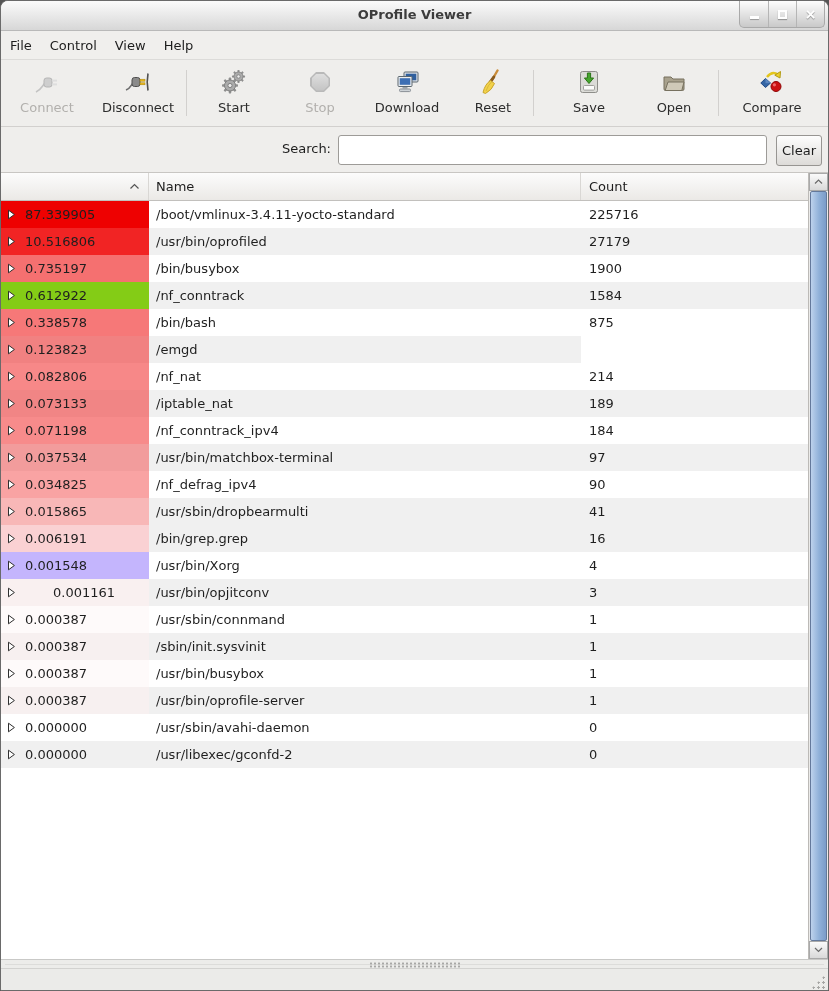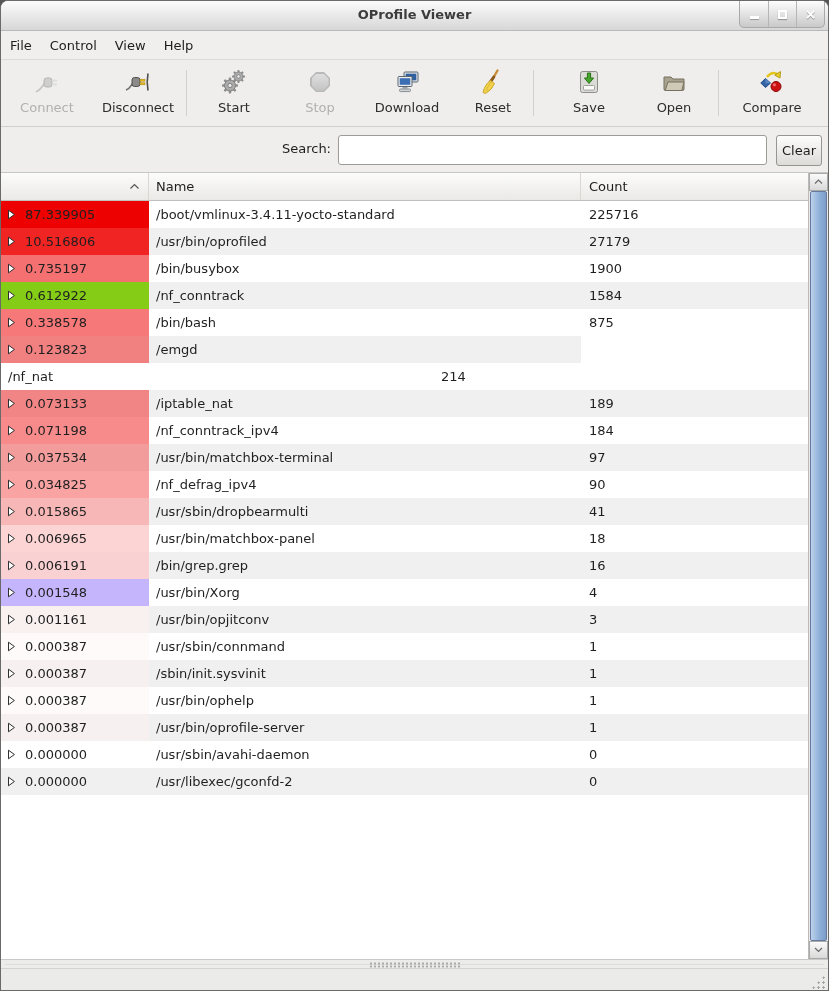--- a/index.html
+++ b/index.html
@@ -330,20 +330,26 @@
           <div class="row alt">
     <div class="cell cell-pct" style="background-color: rgb(241, 129, 129);">
       <svg width="9" height="11" viewBox="0 0 9 11">
         <path d="M1.5 1.2 L7.4 5.5 L1.5 9.8 Z" fill="#ffffff" stroke="#2e2e2e" stroke-width="1" stroke-linejoin="round"></path>
       </svg>
       <span class="pct-text">0.123823</span>
     </div>
     <div class="cell cell-name">/emgd</div>
   </div>
           <div class="row">
+    <div class="cell cell-pct" style="background-color: rgb(247, 136, 136);">
+      <svg width="9" height="11" viewBox="0 0 9 11">
+        <path d="M1.5 1.2 L7.4 5.5 L1.5 9.8 Z" fill="#ffffff" stroke="#2e2e2e" stroke-width="1" stroke-linejoin="round"></path>
+      </svg>
+      <span class="pct-text">0.082806</span>
+    </div>
     <div class="cell cell-name">/nf_nat</div>
     <div class="cell cell-count">214</div>
   </div>
           <div class="row alt">
     <div class="cell cell-pct" style="background-color: rgb(241, 133, 133);">
       <svg width="9" height="11" viewBox="0 0 9 11">
         <path d="M1.5 1.2 L7.4 5.5 L1.5 9.8 Z" fill="#ffffff" stroke="#2e2e2e" stroke-width="1" stroke-linejoin="round"></path>
       </svg>
       <span class="pct-text">0.073133</span>
     </div>
@@ -383,30 +389,20 @@
           <div class="row alt">
     <div class="cell cell-pct" style="background-color: rgb(248, 183, 183);">
       <svg width="9" height="11" viewBox="0 0 9 11">
         <path d="M1.5 1.2 L7.4 5.5 L1.5 9.8 Z" fill="#ffffff" stroke="#2e2e2e" stroke-width="1" stroke-linejoin="round"></path>
       </svg>
       <span class="pct-text">0.015865</span>
     </div>
     <div class="cell cell-name">/usr/sbin/dropbearmulti</div>
     <div class="cell cell-count">41</div>
   </div>
-          <div class="row">
-    <div class="cell cell-pct" style="background-color: rgb(252, 212, 212);">
-      <svg width="9" height="11" viewBox="0 0 9 11">
-        <path d="M1.5 1.2 L7.4 5.5 L1.5 9.8 Z" fill="#ffffff" stroke="#2e2e2e" stroke-width="1" stroke-linejoin="round"></path>
-      </svg>
-      <span class="pct-text">0.006965</span>
-    </div>
-    <div class="cell cell-name">/usr/bin/matchbox-panel</div>
-    <div class="cell cell-count">18</div>
-  </div>
           <div class="row alt">
     <div class="cell cell-pct" style="background-color: rgb(250, 209, 211);">
       <svg width="9" height="11" viewBox="0 0 9 11">
         <path d="M1.5 1.2 L7.4 5.5 L1.5 9.8 Z" fill="#ffffff" stroke="#2e2e2e" stroke-width="1" stroke-linejoin="round"></path>
       </svg>
       <span class="pct-text">0.006191</span>
     </div>
     <div class="cell cell-name">/bin/grep.grep</div>
     <div class="cell cell-count">16</div>
   </div>
@@ -414,21 +410,21 @@
     <div class="cell cell-pct" style="background-color: #c4b5fd;">
       <svg width="9" height="11" viewBox="0 0 9 11">
         <path d="M1.5 1.2 L7.4 5.5 L1.5 9.8 Z" fill="#ffffff" stroke="#2e2e2e" stroke-width="1" stroke-linejoin="round"></path>
       </svg>
       <span class="pct-text">0.001548</span>
     </div>
     <div class="cell cell-name">/usr/bin/Xorg</div>
     <div class="cell cell-count">4</div>
   </div>
           <div class="row alt">
-    <div class="cell cell-pct" style="background-color: rgb(249, 240, 240);">
+    <div class="cell cell-pct" style="background-color: rgb(249, 240, 240); gap: 28px;">
       <svg width="9" height="11" viewBox="0 0 9 11">
         <path d="M1.5 1.2 L7.4 5.5 L1.5 9.8 Z" fill="#ffffff" stroke="#2e2e2e" stroke-width="1" stroke-linejoin="round"></path>
       </svg>
       <span class="pct-text">0.001161</span>
     </div>
     <div class="cell cell-name">/usr/bin/opjitconv</div>
     <div class="cell cell-count">3</div>
   </div>
           <div class="row">
     <div class="cell cell-pct" style="background-color: rgb(254, 250, 250);">
@@ -450,21 +446,21 @@
     <div class="cell cell-name">/sbin/init.sysvinit</div>
     <div class="cell cell-count">1</div>
   </div>
           <div class="row">
     <div class="cell cell-pct" style="background-color: rgb(254, 250, 250);">
       <svg width="9" height="11" viewBox="0 0 9 11">
         <path d="M1.5 1.2 L7.4 5.5 L1.5 9.8 Z" fill="#ffffff" stroke="#2e2e2e" stroke-width="1" stroke-linejoin="round"></path>
       </svg>
       <span class="pct-text">0.000387</span>
     </div>
-    <div class="cell cell-name">/usr/bin/ophelp</div>
+    <div class="cell cell-name">/usr/bin/busybox</div>
     <div class="cell cell-count">1</div>
   </div>
           <div class="row alt">
     <div class="cell cell-pct" style="background-color: rgb(247, 240, 240);">
       <svg width="9" height="11" viewBox="0 0 9 11">
         <path d="M1.5 1.2 L7.4 5.5 L1.5 9.8 Z" fill="#ffffff" stroke="#2e2e2e" stroke-width="1" stroke-linejoin="round"></path>
       </svg>
       <span class="pct-text">0.000387</span>
     </div>
     <div class="cell cell-name">/usr/bin/oprofile-server</div>

